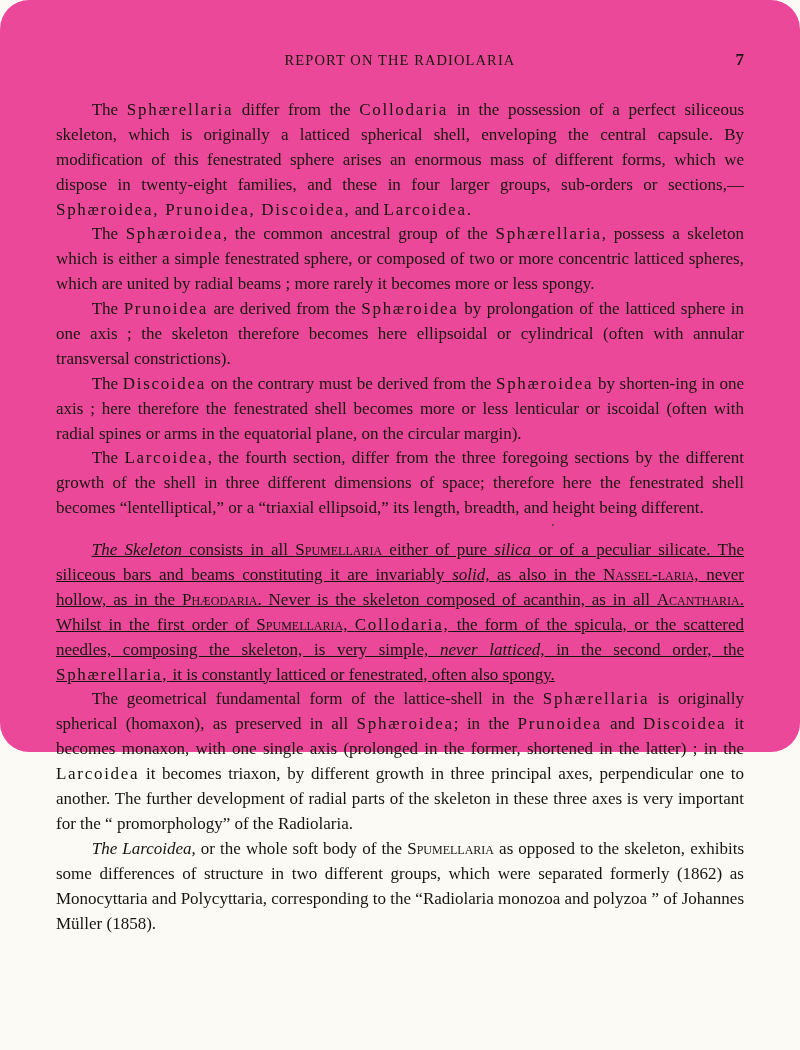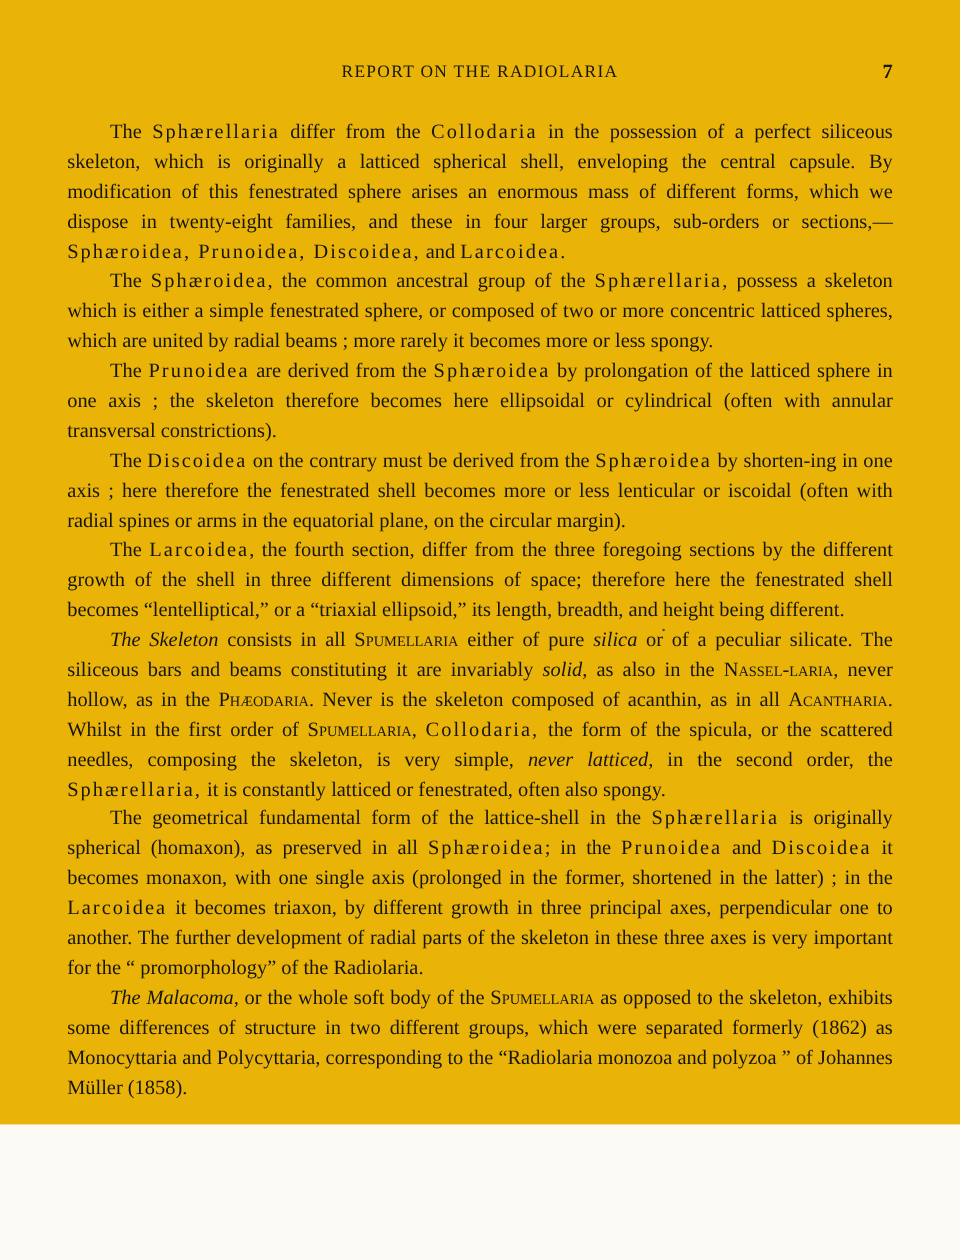--- a/index.html
+++ b/index.html
@@ -9,24 +9,25 @@
   body {
     width: 800px;
     height: 1050px;
     background: #fbfaf5;
     font-family: "Liberation Serif", serif;
     color: #1a1a18;
   }
   .page {
     position: relative;
     width: 800px;
-    height: 937px;
+    height: 752px;
     box-sizing: border-box;
     padding: 52px 56px 30px 56px;
-    background: #eab308;
+    background: #ec4899;
+    border-radius: 29px;
   }
   .header {
     position: relative;
     height: 30px;
     margin-bottom: 16px;
   }
   .running-head {
     text-align: center;
     font-size: 14.5px;
     letter-spacing: 1.1px;
@@ -49,20 +50,22 @@
     text-align: justify;
     text-justify: inter-word;
     color: #16150f;
   }
   p {
     margin: 0;
     text-indent: 2.1em;
     hyphens: manual;
   }
   p.block-gap {
+    margin-top: 17px;
+    text-decoration: underline;
   }
   .sp {
     letter-spacing: 1.7px;
   }
   .sc {
     font-variant: small-caps;
   }
   .it {
     font-style: italic;
   }
@@ -87,18 +90,18 @@
   </div>
 
   <div class="body-text" id="body-text">
       <p><span>The </span><span class="sp">Sphærellaria</span><span> differ from the </span><span class="sp">Collodaria</span><span> in the possession of a perfect siliceous skeleton, which is originally a latticed spherical shell, enveloping the central capsule.   By modification of this fenestrated sphere arises an enormous mass of different forms, which we dispose in twenty-eight families, and these in four larger groups, sub-orders or sections,—</span><span class="sp">Sphæroidea, Prunoidea, Discoidea,</span><span> and </span><span class="sp">Larcoidea.</span></p>
       <p><span>The </span><span class="sp">Sphæroidea</span><span>, the common ancestral group of the </span><span class="sp">Sphærellaria</span><span>, possess a skeleton which is either a simple fenestrated sphere, or composed of two or more concentric latticed spheres, which are united by radial beams ; more rarely it becomes more or less spongy.</span></p>
       <p><span>The </span><span class="sp">Prunoidea</span><span> are derived from the </span><span class="sp">Sphæroidea</span><span> by prolongation of the latticed sphere in one axis ; the skeleton therefore becomes here ellipsoidal or cylindrical (often with annular transversal constrictions).</span></p>
       <p><span>The </span><span class="sp">Discoidea</span><span> on the contrary must be derived from the </span><span class="sp">Sphæroidea</span><span> by shorten-ing in one axis ; here therefore the fenestrated shell becomes more or less lenticular or iscoidal (often with radial spines or arms in the equatorial plane, on the circular margin).</span></p>
       <p><span>The </span><span class="sp">Larcoidea</span><span>, the fourth section, differ from the three foregoing sections by the different growth of the shell in three different dimensions of space; therefore here the fenestrated shell becomes “lentelliptical,” or a “triaxial ellipsoid,” its length, breadth, and height being different.</span></p>
       <p class="block-gap"><span class="it">The Skeleton</span><span> consists in all </span><span class="sc">Spumellaria</span><span> either of pure </span><span class="it">silica</span><span> or of a peculiar silicate. The siliceous bars and beams constituting it are invariably </span><span class="it">solid,</span><span> as also in the </span><span class="sc">Nassel-laria,</span><span> never hollow, as in the </span><span class="sc">Phæodaria.</span><span>   Never is the skeleton composed of acanthin, as in all </span><span class="sc">Acantharia.</span><span>   Whilst in the first order of </span><span class="sc">Spumellaria,</span><span> </span><span class="sp">Collodaria,</span><span> the form of the spicula, or the scattered needles, composing the skeleton, is very simple, </span><span class="it">never latticed,</span><span> in the second order, the </span><span class="sp">Sphærellaria,</span><span> it is constantly latticed or fenestrated, often also spongy.</span></p>
       <p><span>The geometrical fundamental form of the lattice-shell in the </span><span class="sp">Sphærellaria</span><span> is originally spherical (homaxon), as preserved in all </span><span class="sp">Sphæroidea</span><span>; in the </span><span class="sp">Prunoidea</span><span> and </span><span class="sp">Discoidea</span><span> it becomes monaxon, with one single axis (prolonged in the former, shortened in the latter) ; in the </span><span class="sp">Larcoidea</span><span> it becomes triaxon, by different growth in three principal axes, perpendicular one to another.   The further development of radial parts of the skeleton in these three axes is very important for the “ promorphology” of the Radiolaria.</span></p>
-      <p><span class="it">The Malacoma,</span><span> or the whole soft body of the </span><span class="sc">Spumellaria</span><span> as opposed to the skeleton, exhibits some differences of structure in two different groups, which were separated formerly (1862) as Monocyttaria and Polycyttaria, corresponding to the “Radiolaria monozoa and polyzoa ” of Johannes Müller (1858).</span></p>
+      <p><span class="it">The Larcoidea,</span><span> or the whole soft body of the </span><span class="sc">Spumellaria</span><span> as opposed to the skeleton, exhibits some differences of structure in two different groups, which were separated formerly (1862) as Monocyttaria and Polycyttaria, corresponding to the “Radiolaria monozoa and polyzoa ” of Johannes Müller (1858).</span></p>
     </div>
 
   <div class="stray-dot"></div>
 
 </div>
 
 </body></html>

